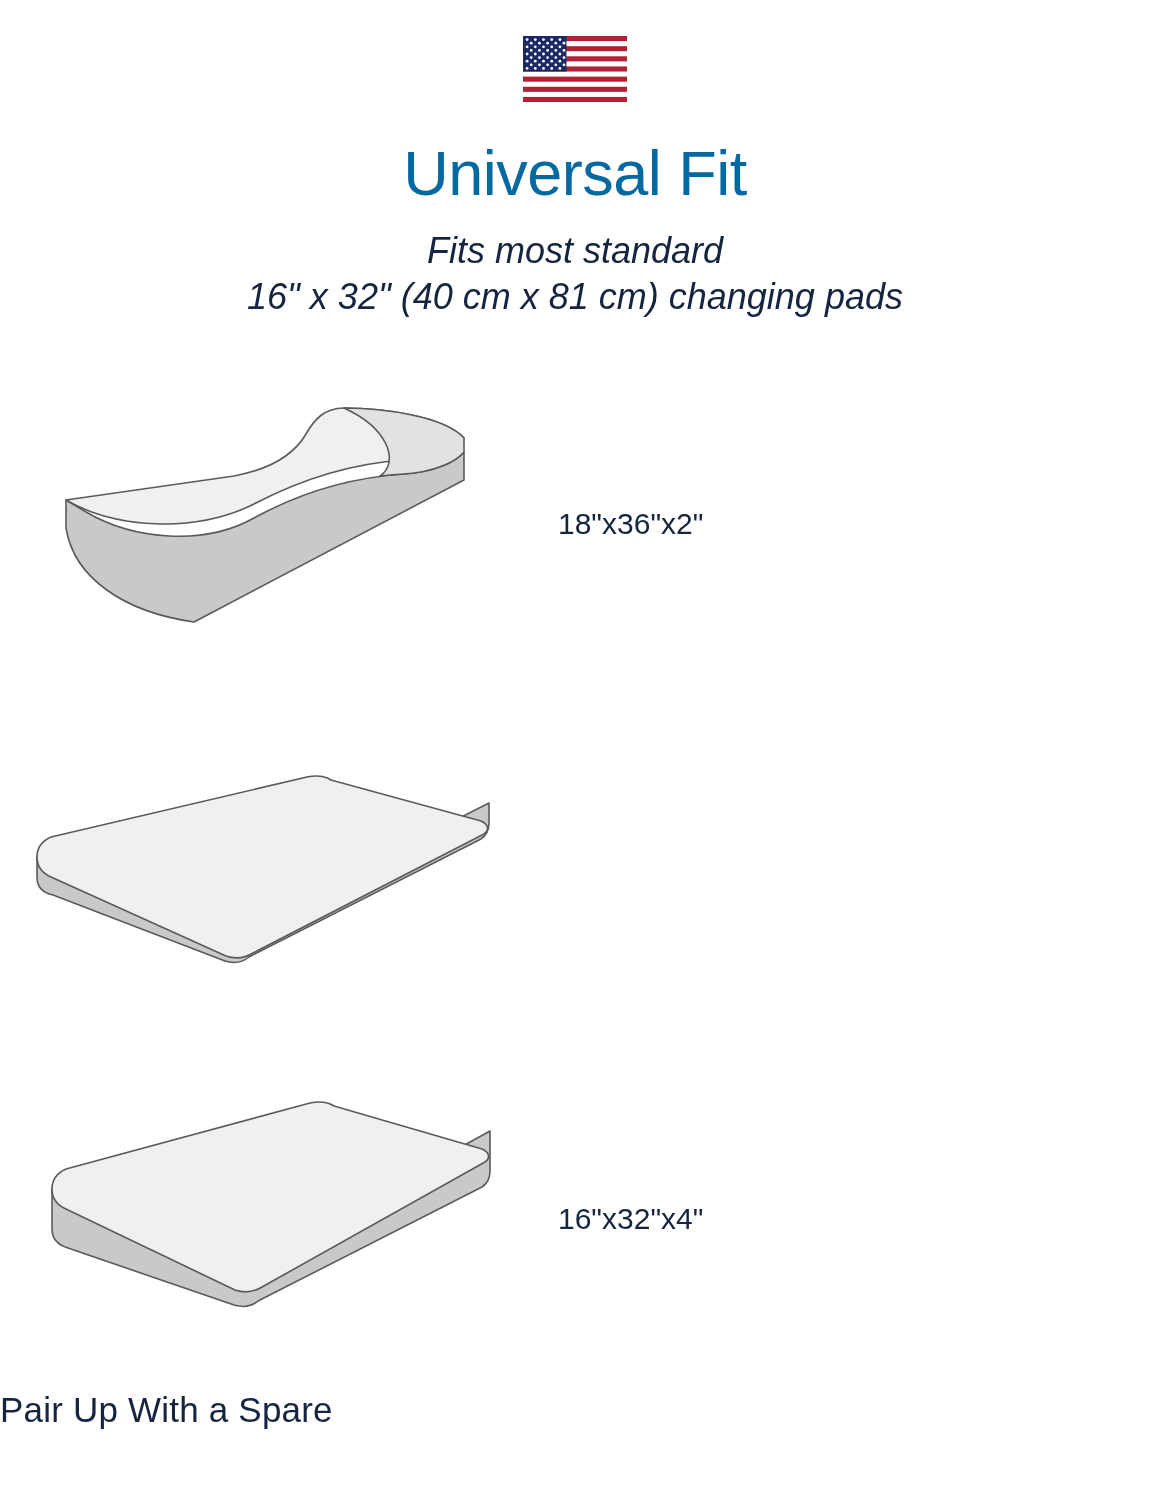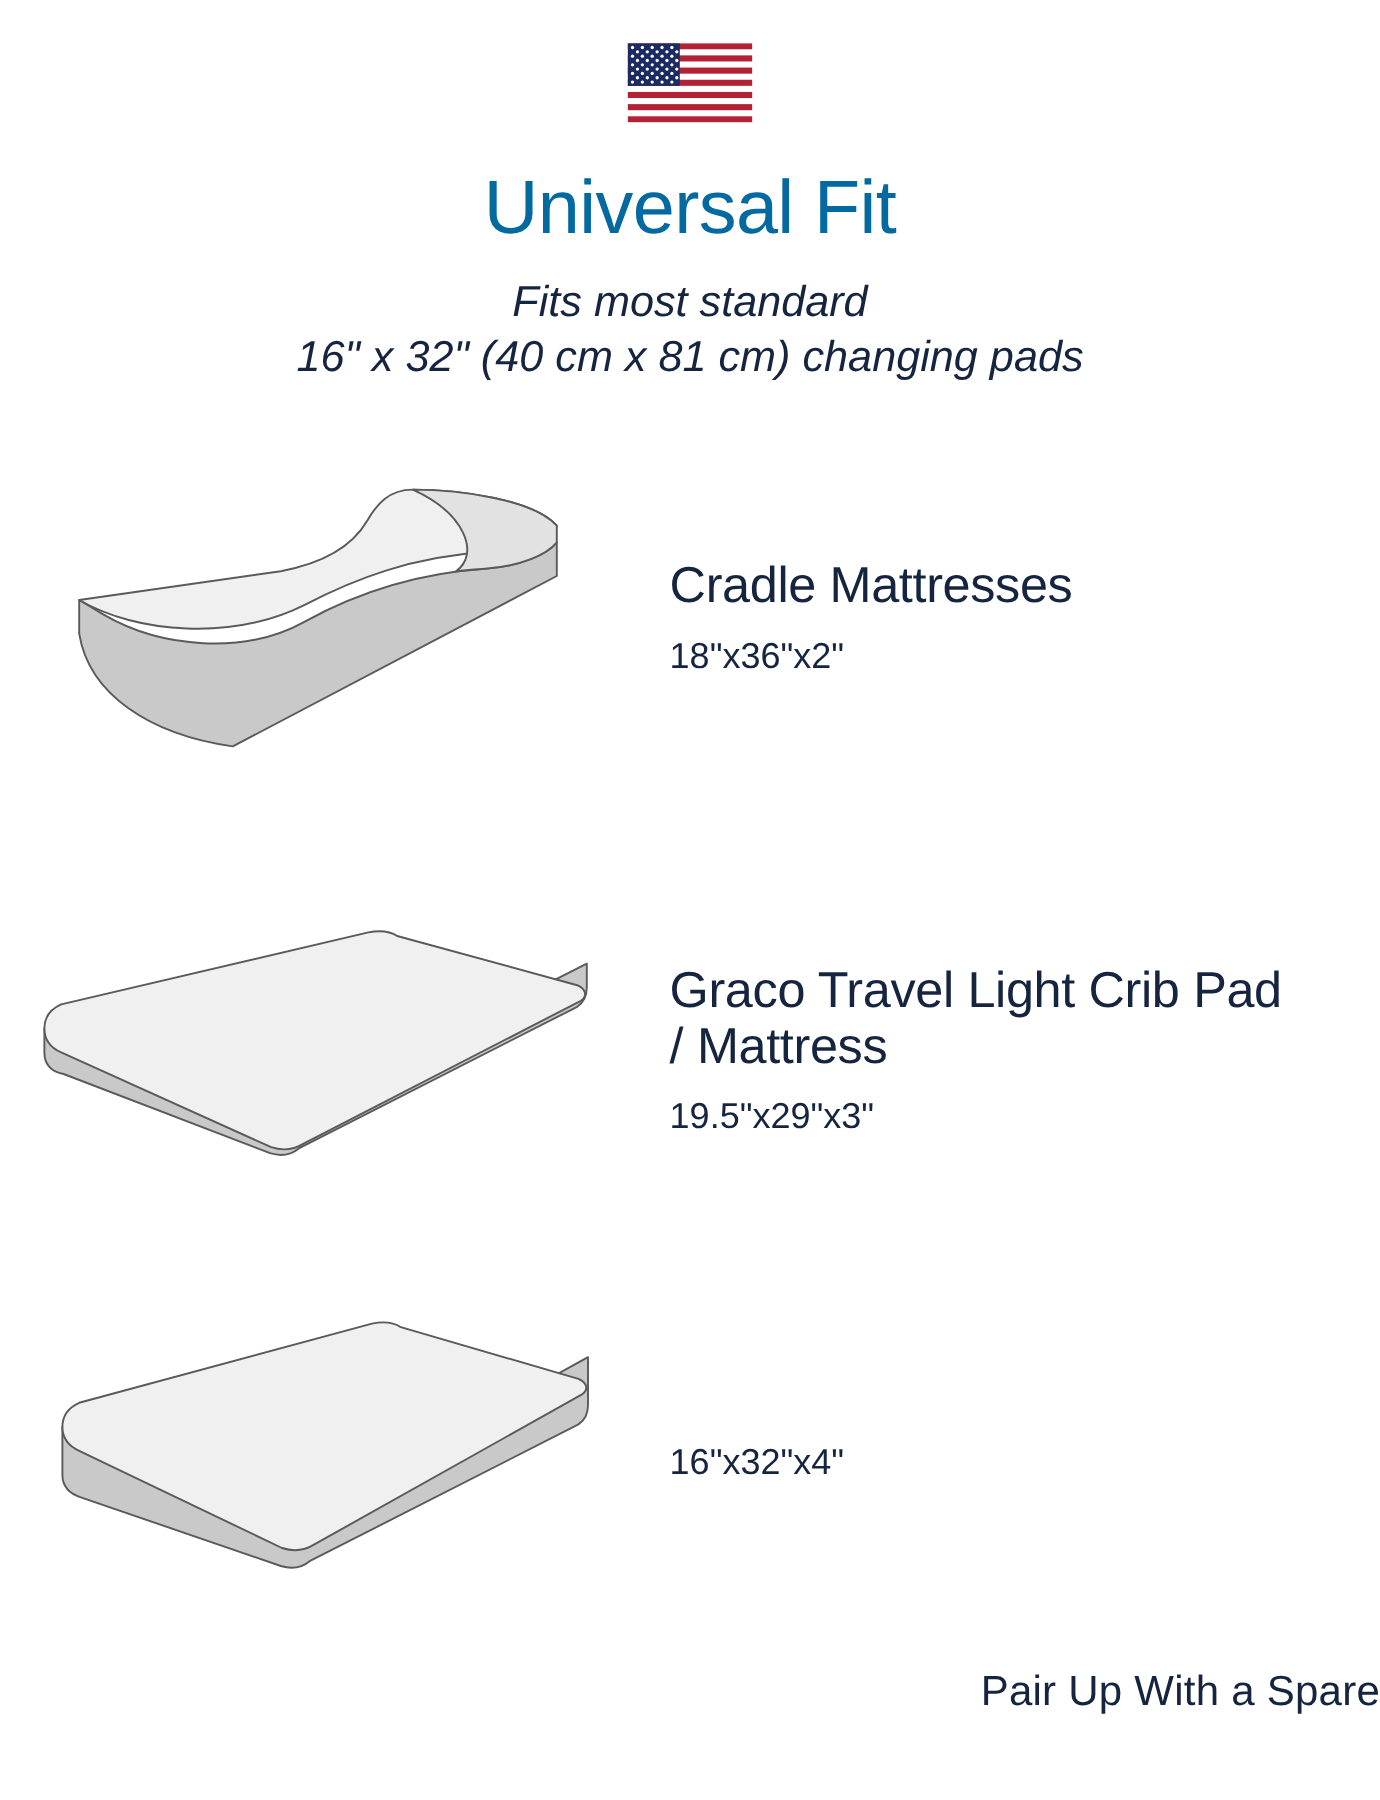--- a/index.html
+++ b/index.html
@@ -97,21 +97,21 @@
     color: #15243f;
     margin-top: 18px;
   }
 
   
   #footer {
     position: absolute;
     left: 0;
     top: 1390px;
     width: 1150px;
-    text-align: right;
+    text-align: left;
   }
   #footer-text {
     font-size: 35px;
     font-weight: 400;
     letter-spacing: 0.2px;
     color: #15243f;
   }
 </style>
 </head>
 <body>
@@ -197,42 +197,37 @@
       <path d="M 22 100 C 70 128 150 134 210 104 C 252 82 300 64 360 60
                C 390 58 412 48 420 38 C 400 16 338 8 300 8
                C 280 8 270 20 262 34 C 248 58 222 70 190 76 L 22 100 Z" fill="#f0f0f0" stroke="#5a5a5a" stroke-width="1.6" stroke-linejoin="round"></path>
 
       <path d="M 300 8 C 338 8 400 16 420 38 L 420 52
                C 412 62 390 72 360 74 C 352 74.5 344 75.2 336 76
                C 356 62 344 28 300 8 Z" fill="#e2e2e2" stroke="#5a5a5a" stroke-width="1.6" stroke-linejoin="round"></path>
     </svg>
   </div>
   <div class="text-cell">
-    <div class="product-title">Cradle Mattresses</div>
     <div class="product-dims">18"x36"x2"</div>
   </div>
 </div>
 
 <div class="product-row" id="row-1">
   <div class="illus-cell">
     <svg width="490" height="220" viewBox="0 0 490 220" xmlns="http://www.w3.org/2000/svg">
 
       <path d="M 8 92 L 8 112 C 8 122 14 128 24 130 L 196 196
                C 206 199 214 197 220 192 L 452 74 C 458 70 460 64 460 58 L 460 38
                L 220 160 L 8 92 Z" fill="#c9c9c9" stroke="#5a5a5a" stroke-width="1.6" stroke-linejoin="round"></path>
 
       <path d="M 8 92 C 8 82 13 76 22 72 L 278 12 C 288 10 296 11 302 15
                L 452 56 C 459 59 461 65 455 69 L 224 188
                C 216 193 206 194 197 191 L 22 112 C 13 108 8 101 8 92 Z" fill="#f0f0f0" stroke="#5a5a5a" stroke-width="1.6" stroke-linejoin="round"></path>
     </svg>
   </div>
-  <div class="text-cell">
-    <div class="product-title">Graco Travel Light Crib Pad / Mattress</div>
-    <div class="product-dims">19.5"x29"x3"</div>
-  </div>
 </div>
 
 <div class="product-row" id="row-2">
   <div class="illus-cell">
     <svg width="480" height="235" viewBox="0 0 480 235" xmlns="http://www.w3.org/2000/svg">
 
       <path d="M 18 96 L 18 136 C 18 146 24 152 34 155 L 200 212
                C 210 215 218 213 224 208 L 448 94 C 454 90 456 84 456 78 L 456 38
                L 224 166 L 18 96 Z" fill="#c9c9c9" stroke="#5a5a5a" stroke-width="1.6" stroke-linejoin="round"></path>
 

